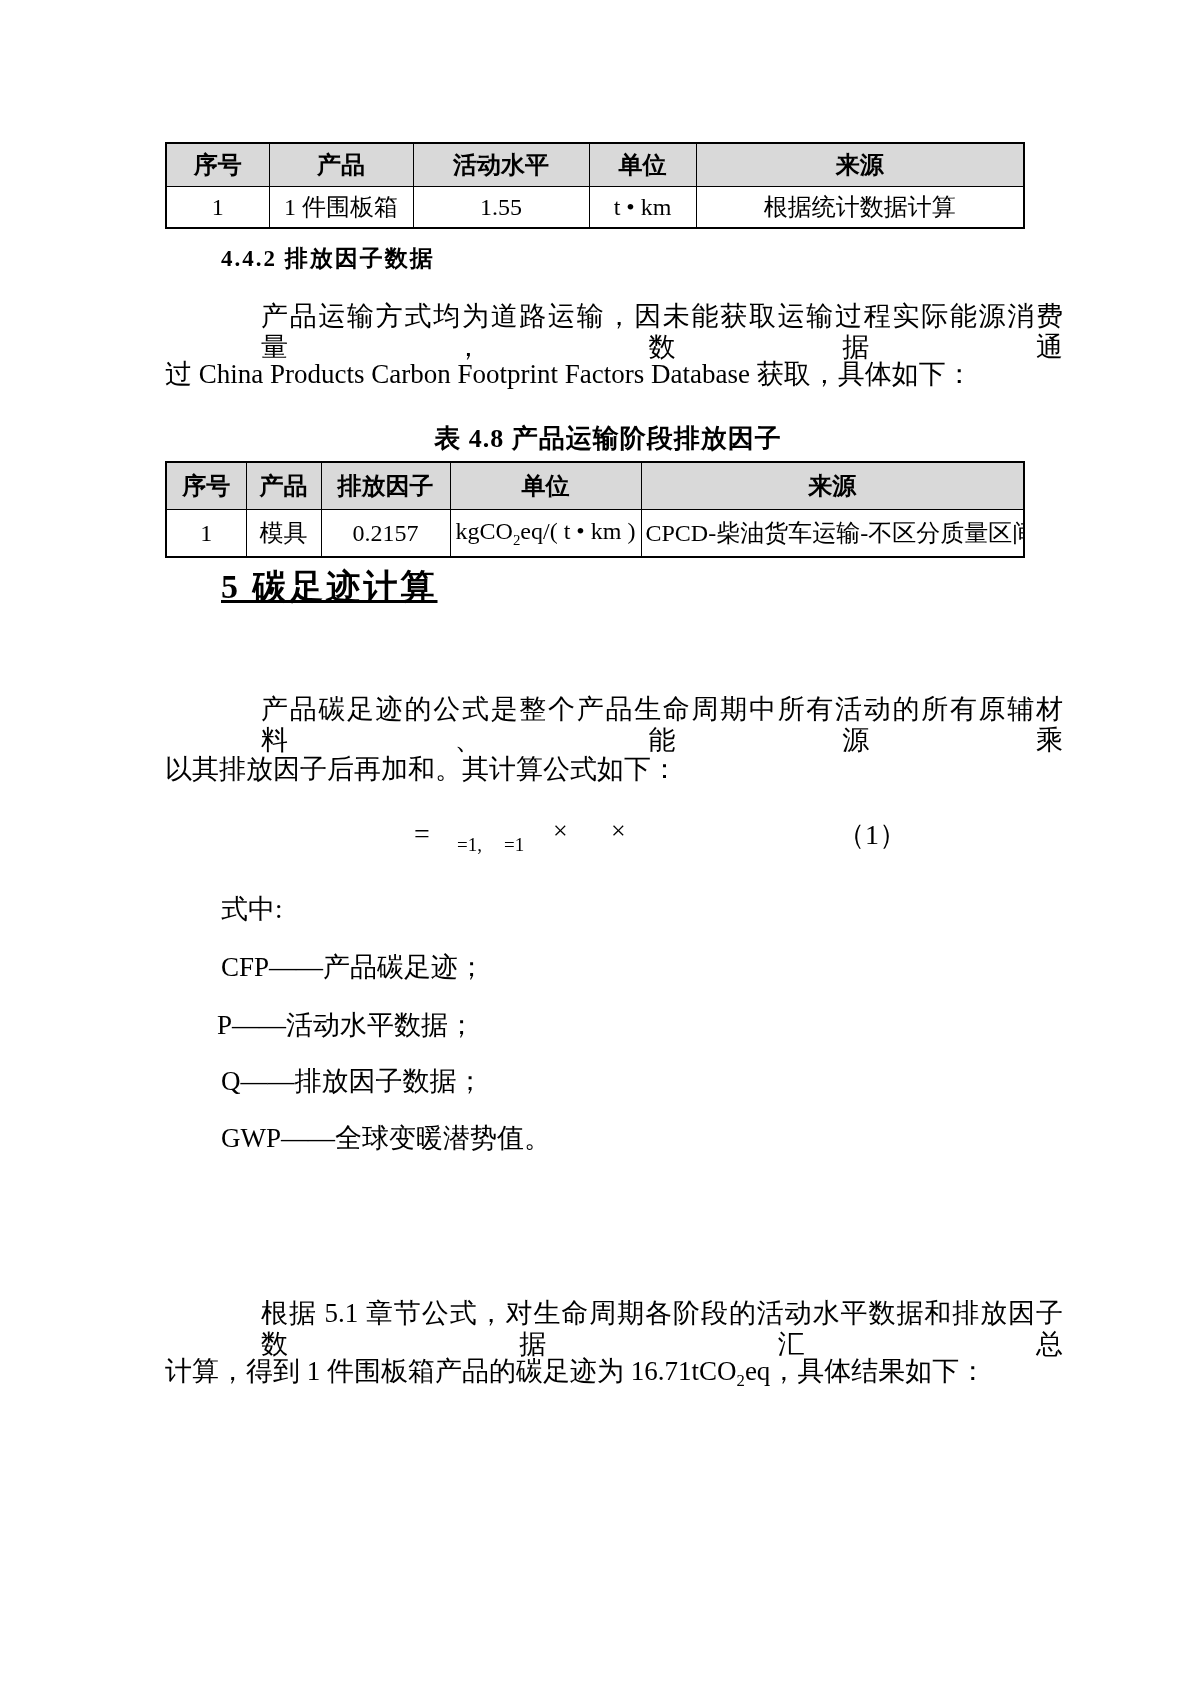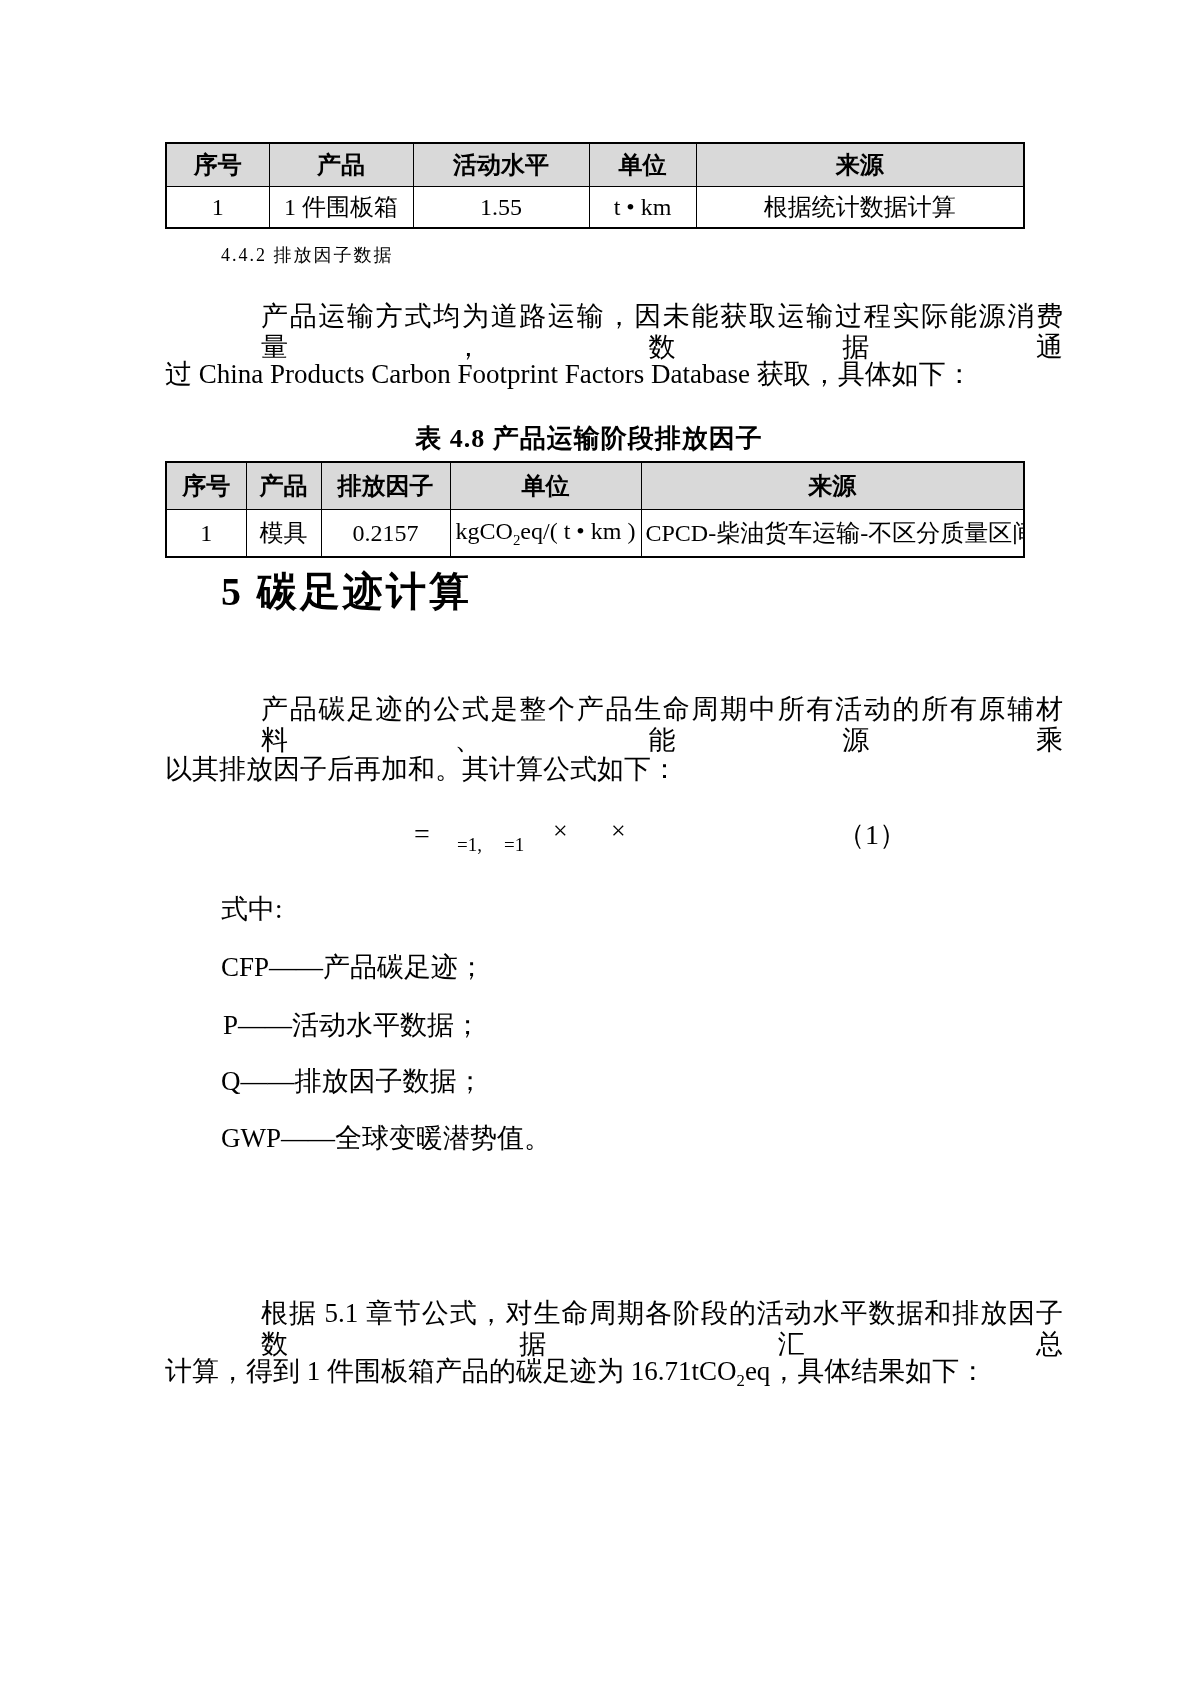--- a/index.html
+++ b/index.html
@@ -26,23 +26,23 @@
     padding:0 4px; overflow:hidden; white-space:nowrap;
   }
   table.doc-table th { background:#d9d9d9; font-weight:bold; }
   #activity-table th { height:42px; }
   #activity-table td { height:40px; }
   #factor-table th { height:46px; }
   #factor-table td { height:46px; }
 
   .body-line { font-size:27px; line-height:1.15; white-space:nowrap; }
   .just { width:802px; text-align:justify; text-align-last:justify; white-space:normal;margin-left:40px; }
-  .h-sub { font-size:18px; font-weight:normal; letter-spacing:2px; white-space:nowrap; }
-  .h-main { font-size:40px; font-weight:bold; letter-spacing:3px; white-space:nowrap; }
-  .caption { left:160px; width:858px; text-align:center; font-size:26px; font-weight:bold; letter-spacing:1px; }
+  .h-sub { font-size:23px; font-weight:bold; letter-spacing:2px; white-space:nowrap; }
+  .h-main { font-size:34px; font-weight:bold; letter-spacing:3px; white-space:nowrap;text-decoration:underline; }
+  .caption { left:179px; width:858px; text-align:center; font-size:26px; font-weight:bold; letter-spacing:1px; }
   .note-line { font-size:24px; white-space:nowrap; }
   .def-line { font-size:27px; white-space:nowrap; }
   sub.small { font-size:0.62em; }
 
   .formula { left:165px; top:814px; width:858px; height:52px; }
   .formula span { position:absolute; }
   .f-eq   { left:249px; top:4px;  font-size:28px; }
   .f-sub1 { left:292px; top:20px; font-size:19px; }
   .f-sub2 { left:339px; top:20px; font-size:19px; }
   .f-x1   { left:388px; top:2px;  font-size:26px; }
@@ -128,21 +128,21 @@
     <span class="f-eq">=</span>
     <span class="f-sub1">=1,</span>
     <span class="f-sub2">=1</span>
     <span class="f-x1">×</span>
     <span class="f-x2">×</span>
     <span class="f-lab">（1）</span>
   </div>
 
   <div class="abs def-line" style="left:221px; top:891px;">式中:</div>
   <div class="abs def-line" style="left:221px; top:949px;">CFP——产品碳足迹；</div>
-  <div class="abs def-line" style="left:223px; top:1007px;">P——活动水平数据；</div>
+  <div class="abs def-line" style="left:217px; top:1007px;">P——活动水平数据；</div>
   <div class="abs def-line" style="left:221px; top:1063px;">Q——排放因子数据；</div>
   <div class="abs def-line" style="left:221px; top:1120px;">GWP——全球变暖潜势值。</div>
 
 
   <div class="abs body-line just" style="left:221px; top:1298px;">根据 5.1 章节公式，对生命周期各阶段的活动水平数据和排放因子数据汇总</div>
   <div class="abs body-line" style="left:165px; top:1356px;"><span>计算，得到 1 件围板箱产品的碳足迹为 16.71tCO</span><sub class="small">2</sub><span>eq，具体结果如下：</span></div>
 
   <div class="abs page-number">16</div>
 
 </div>

